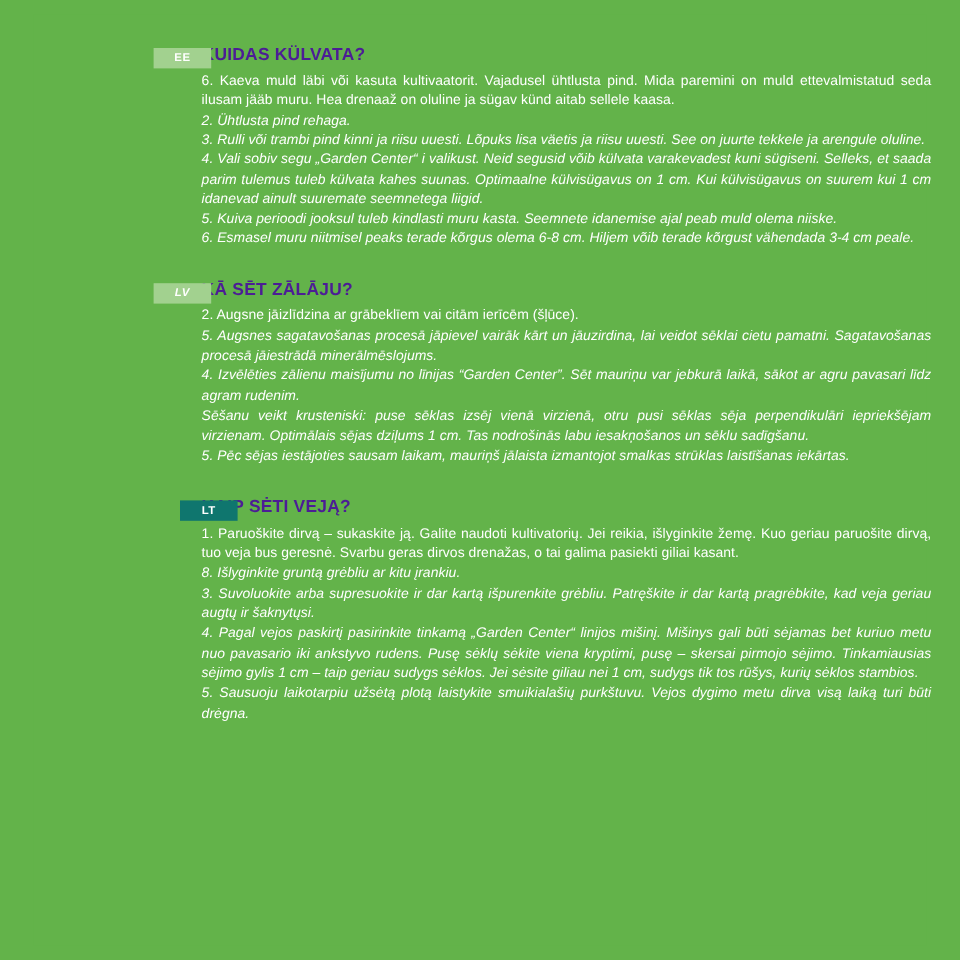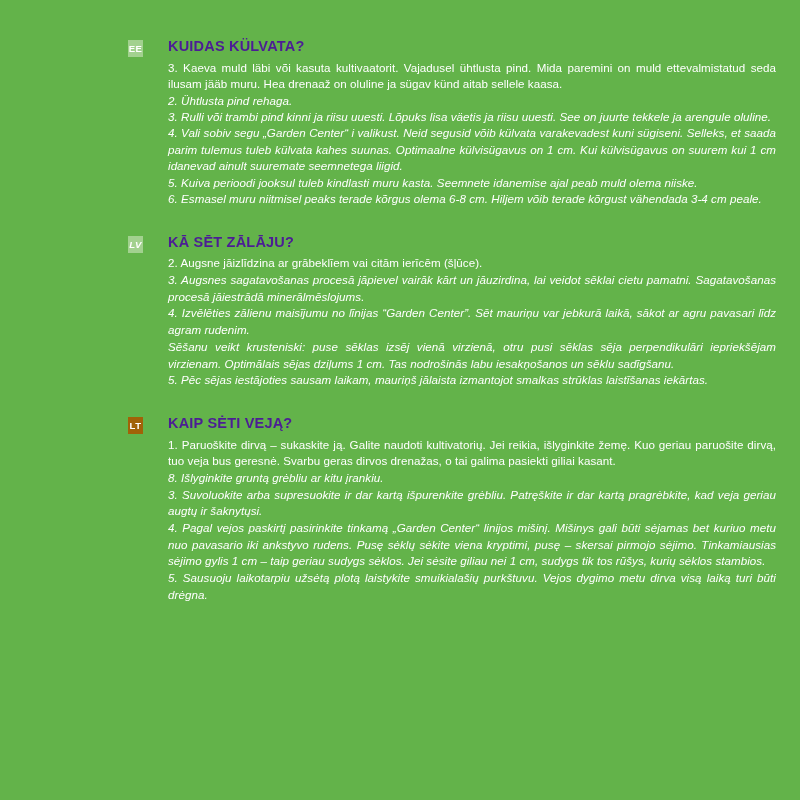--- a/index.html
+++ b/index.html
@@ -37,21 +37,21 @@
   }
   .section {
     position: relative;
     padding-left: 40px;
     margin-bottom: 26px;
   }
   .lang-badge {
     position: absolute;
     left: 0;
     top: 2px;
-    width: 15px;
+    width: 48px;
     height: 17px;
     background: #a2d18f;
     color: #ffffff;
     font-size: 9.5px;
     font-weight: bold;
     letter-spacing: 0.5px;
     display: flex;
     align-items: center;
     justify-content: center;
     box-sizing: border-box;
@@ -86,40 +86,40 @@
 </head>
 <body>
 
 <div class="page" style="background: rgb(99, 179, 74);">
   <div class="inner" style="background: rgb(99, 179, 74);">
     <div class="content">
 
       <div class="section sec-ee">
         <div class="lang-badge" style="background: rgb(162, 209, 143);">EE</div>
         <h2 class="sec-title">KUIDAS KÜLVATA?</h2>
-        <p class="para">3. Kaeva muld läbi või kasuta kultivaatorit. Vajadusel ühtlusta pind. Mida paremini on muld ettevalmistatud seda ilusam jääb muru. Hea drenaaž on oluline ja sügav künd aitab sellele kaasa.</p>
+        <p class="para">6. Kaeva muld läbi või kasuta kultivaatorit. Vajadusel ühtlusta pind. Mida paremini on muld ettevalmistatud seda ilusam jääb muru. Hea drenaaž on oluline ja sügav künd aitab sellele kaasa.</p>
         <p class="para">2. Ühtlusta pind rehaga.</p>
         <p class="para">3. Rulli või trambi pind kinni ja riisu uuesti. Lõpuks lisa väetis ja riisu uuesti. See on juurte tekkele ja arengule oluline.</p>
         <p class="para">4. Vali sobiv segu „Garden Center“ i valikust. Neid segusid võib külvata varakevadest kuni sügiseni. Selleks, et saada parim tulemus tuleb külvata kahes suunas. Optimaalne külvisügavus on 1 cm. Kui külvisügavus on suurem kui 1 cm idanevad ainult suuremate seemnetega liigid.</p>
         <p class="para">5. Kuiva perioodi jooksul tuleb kindlasti muru kasta. Seemnete idanemise ajal peab muld olema niiske.</p>
         <p class="para">6. Esmasel muru niitmisel peaks terade kõrgus olema 6-8 cm. Hiljem võib terade kõrgust vähendada 3-4 cm peale.</p>
       </div>
 
       <div class="section sec-lv">
         <div class="lang-badge" style="background: rgb(162, 209, 143); font-style: italic;">LV</div>
         <h2 class="sec-title">KĀ SĒT ZĀLĀJU?</h2>
         <p class="para">2. Augsne jāizlīdzina ar grābeklīem vai citām ierīcēm (šļūce).</p>
-        <p class="para">3. Augsnes sagatavošanas procesā jāpievel vairāk kārt un jāuzirdina, lai veidot sēklai cietu pamatni. Sagatavošanas procesā jāiestrādā minerālmēslojums.</p>
+        <p class="para">5. Augsnes sagatavošanas procesā jāpievel vairāk kārt un jāuzirdina, lai veidot sēklai cietu pamatni. Sagatavošanas procesā jāiestrādā minerālmēslojums.</p>
         <p class="para">4. Izvēlēties zālienu maisījumu no līnijas “Garden Center”. Sēt mauriņu var jebkurā laikā, sākot ar agru pavasari līdz agram rudenim.</p>
         <p class="para">Sēšanu veikt krusteniski: puse sēklas izsēj vienā virzienā, otru pusi sēklas sēja perpendikulāri iepriekšējam virzienam. Optimālais sējas dziļums 1 cm. Tas nodrošinās labu iesakņošanos un sēklu sadīgšanu.</p>
         <p class="para">5. Pēc sējas iestājoties  sausam laikam, mauriņš jālaista izmantojot smalkas strūklas laistīšanas iekārtas.</p>
       </div>
 
       <div class="section sec-lt">
-        <div class="lang-badge" style="background: #a16207;">LT</div>
+        <div class="lang-badge" style="background: #0f766e; margin-left: 22px;">LT</div>
         <h2 class="sec-title">KAIP SĖTI VEJĄ?</h2>
         <p class="para">1. Paruoškite dirvą – sukaskite ją. Galite naudoti kultivatorių. Jei reikia, išlyginkite žemę. Kuo geriau paruošite dirvą, tuo veja bus geresnė. Svarbu geras dirvos drenažas, o tai galima pasiekti giliai kasant.</p>
         <p class="para">8. Išlyginkite gruntą grėbliu ar kitu įrankiu.</p>
         <p class="para">3. Suvoluokite arba supresuokite ir dar kartą išpurenkite grėbliu. Patręškite ir dar kartą pragrėbkite, kad veja geriau augtų ir šaknytųsi.</p>
         <p class="para">4. Pagal vejos paskirtį pasirinkite tinkamą „Garden Center“ linijos mišinį. Mišinys gali būti sėjamas bet kuriuo metu nuo pavasario iki ankstyvo rudens. Pusę sėklų sėkite viena kryptimi, pusę – skersai pirmojo sėjimo. Tinkamiausias sėjimo gylis 1 cm – taip geriau sudygs sėklos. Jei sėsite giliau nei 1 cm, sudygs tik tos rūšys, kurių sėklos stambios.</p>
         <p class="para">5. Sausuoju laikotarpiu užsėtą plotą laistykite  smuikialašių purkštuvu. Vejos dygimo metu dirva visą laiką turi būti drėgna.</p>
       </div>
 
     </div>
   </div>

